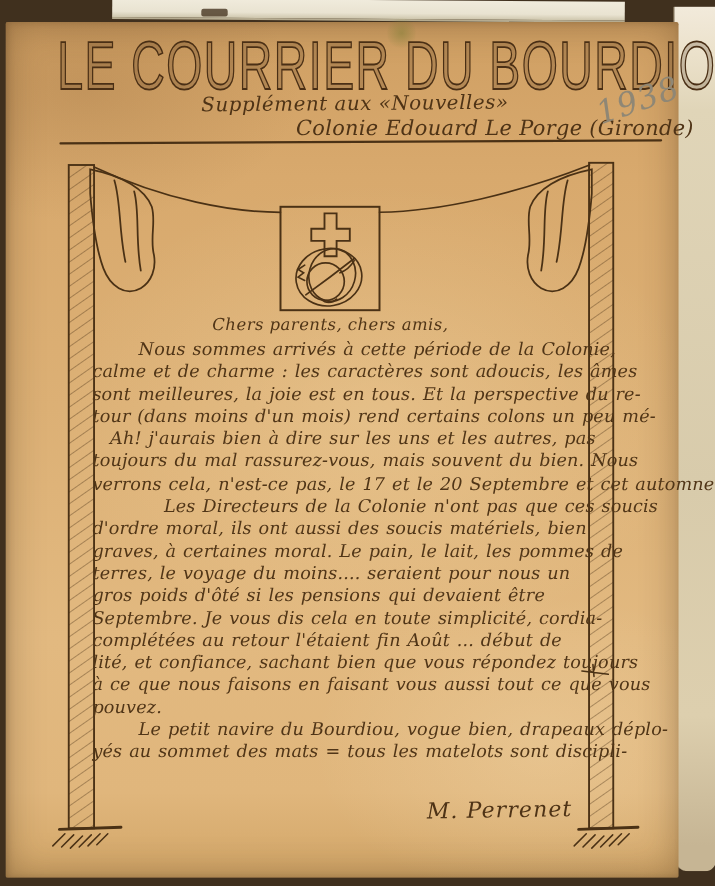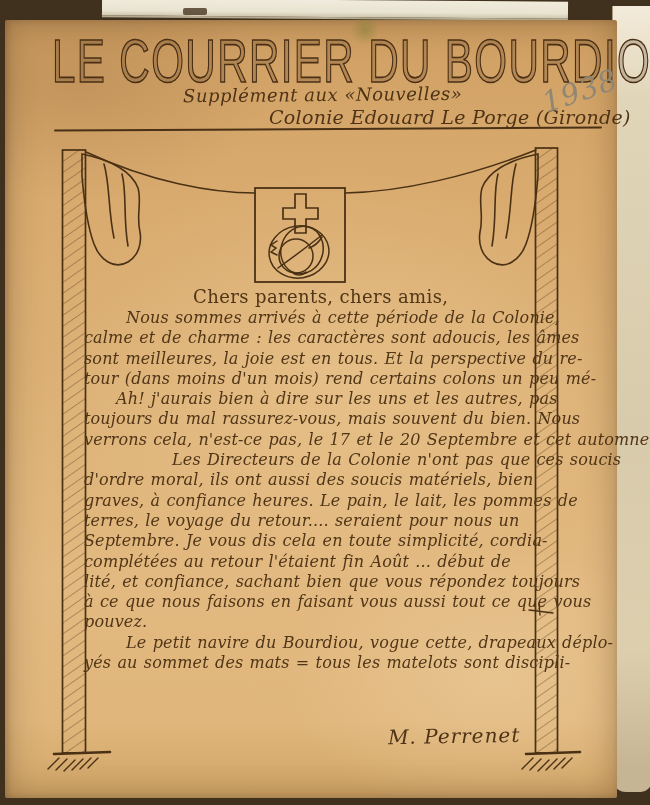--- a/index.html
+++ b/index.html
@@ -66,31 +66,31 @@
   }
   .rule{
     position:absolute;left:54px;top:128px;width:548px;height:2px;
     background:#4a3115;transform:rotate(-0.3deg);border-radius:1px;
   }
   
   .frame-svg{position:absolute;left:30px;top:140px;}
   
   .salutation{
     position:absolute;left:193px;top:286px;white-space:nowrap;
-    font-size:18px;color:#503517;letter-spacing:.4px;
+    font-style:italic;font-size:15px;color:#503517;letter-spacing:.4px;
   }
   .letter-body{
     position:absolute;left:84px;top:308px;width:492px;
     font-style:italic;font-size:16px;color:#503517;
     letter-spacing:.15px;word-spacing:1px;
   }
   .letter-body .ln{white-space:nowrap;height:20.3px;line-height:20.3px;}
   .ind42{padding-left:42px;}
-  .ind32{padding-left:32px;}
-  .ind65{padding-left:88px;}
+  .ind32{padding-left:16px;}
+  .ind65{padding-left:65px;}
   .signature{
     position:absolute;left:388px;top:724px;white-space:nowrap;
     font-style:italic;font-size:20px;color:#4e3316;letter-spacing:1px;
     transform:rotate(-1deg);
   }
 </style>
 </head>
 <body>
 
 <div class="page-behind"></div>
@@ -166,24 +166,25 @@
 <div class="letter-body">
   <div class="ln ind42">Nous sommes arrivés à cette période de la Colonie,</div>
   <div class="ln">calme et de charme : les caractères sont adoucis, les âmes</div>
   <div class="ln">sont meilleures, la joie est en tous. Et la perspective du re-</div>
   <div class="ln">tour (dans moins d'un mois) rend certains colons un peu mé-</div>
   <div class="ln ind32">Ah! j'aurais bien à dire sur les uns et les autres, pas</div>
   <div class="ln">toujours du mal rassurez-vous, mais souvent du bien. Nous</div>
   <div class="ln">verrons cela, n'est-ce pas, le 17 et le 20 Septembre et cet automne</div>
   <div class="ln ind65">Les Directeurs de la Colonie n'ont pas que ces soucis</div>
   <div class="ln">d'ordre moral, ils ont aussi des soucis matériels, bien</div>
-  <div class="ln">graves, à confiance heures. Le pain, le lait, les pommes de</div>
-  <div class="ln">terres, le voyage du retour.... seraient pour nous un</div>
+  <div class="ln">graves, à certaines moral. Le pain, le lait, les pommes de</div>
+  <div class="ln">terres, le voyage du moins.... seraient pour nous un</div>
+  <div class="ln">gros poids d'ôté si les pensions qui devaient être</div>
   <div class="ln">Septembre. Je vous dis cela en toute simplicité, cordia-</div>
   <div class="ln">complétées au retour l'étaient fin Août ... début de</div>
   <div class="ln">lité, et confiance, sachant bien que vous répondez toujours</div>
   <div class="ln">à ce que nous faisons en faisant vous aussi tout ce que vous</div>
   <div class="ln">pouvez.</div>
-  <div class="ln ind42">Le petit navire du Bourdiou, vogue cette, drapeaux déplo-</div>
+  <div class="ln ind42">Le petit navire du Bourdiou, vogue bien, drapeaux déplo-</div>
   <div class="ln">yés au sommet des mats = tous les matelots sont discipli-</div>
 </div>
 
 <div class="signature">M. Perrenet</div>
 
 </body></html>

